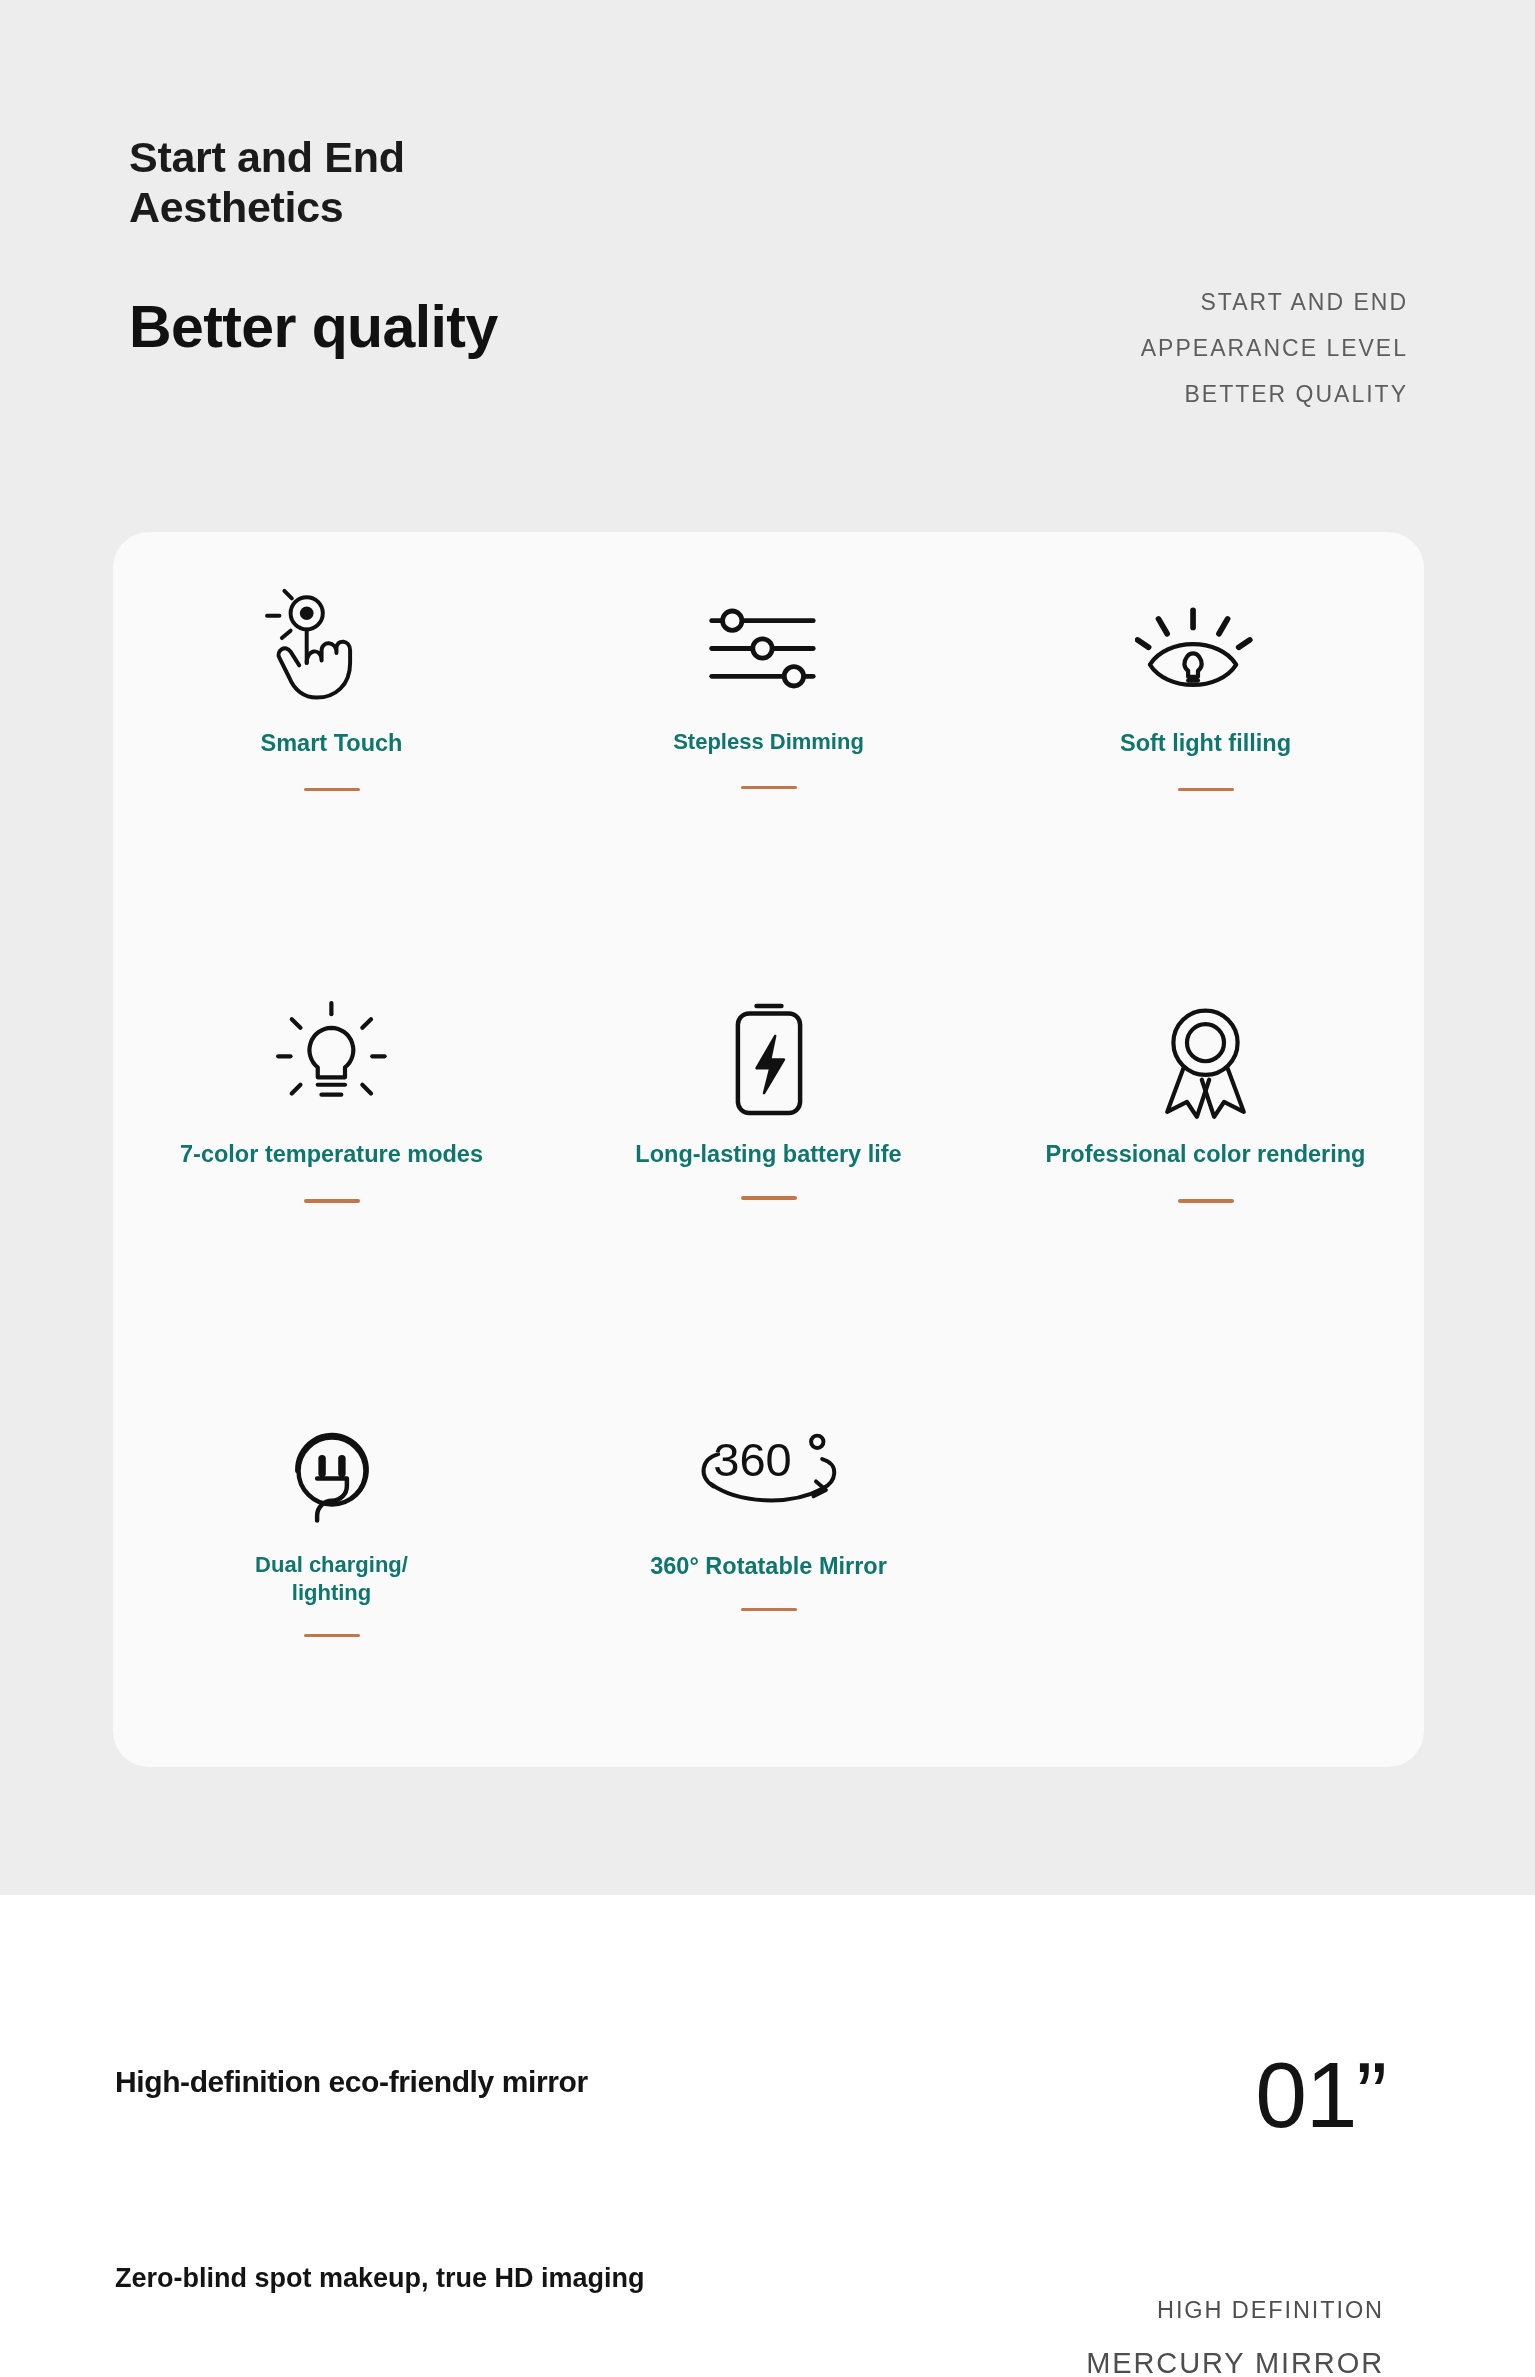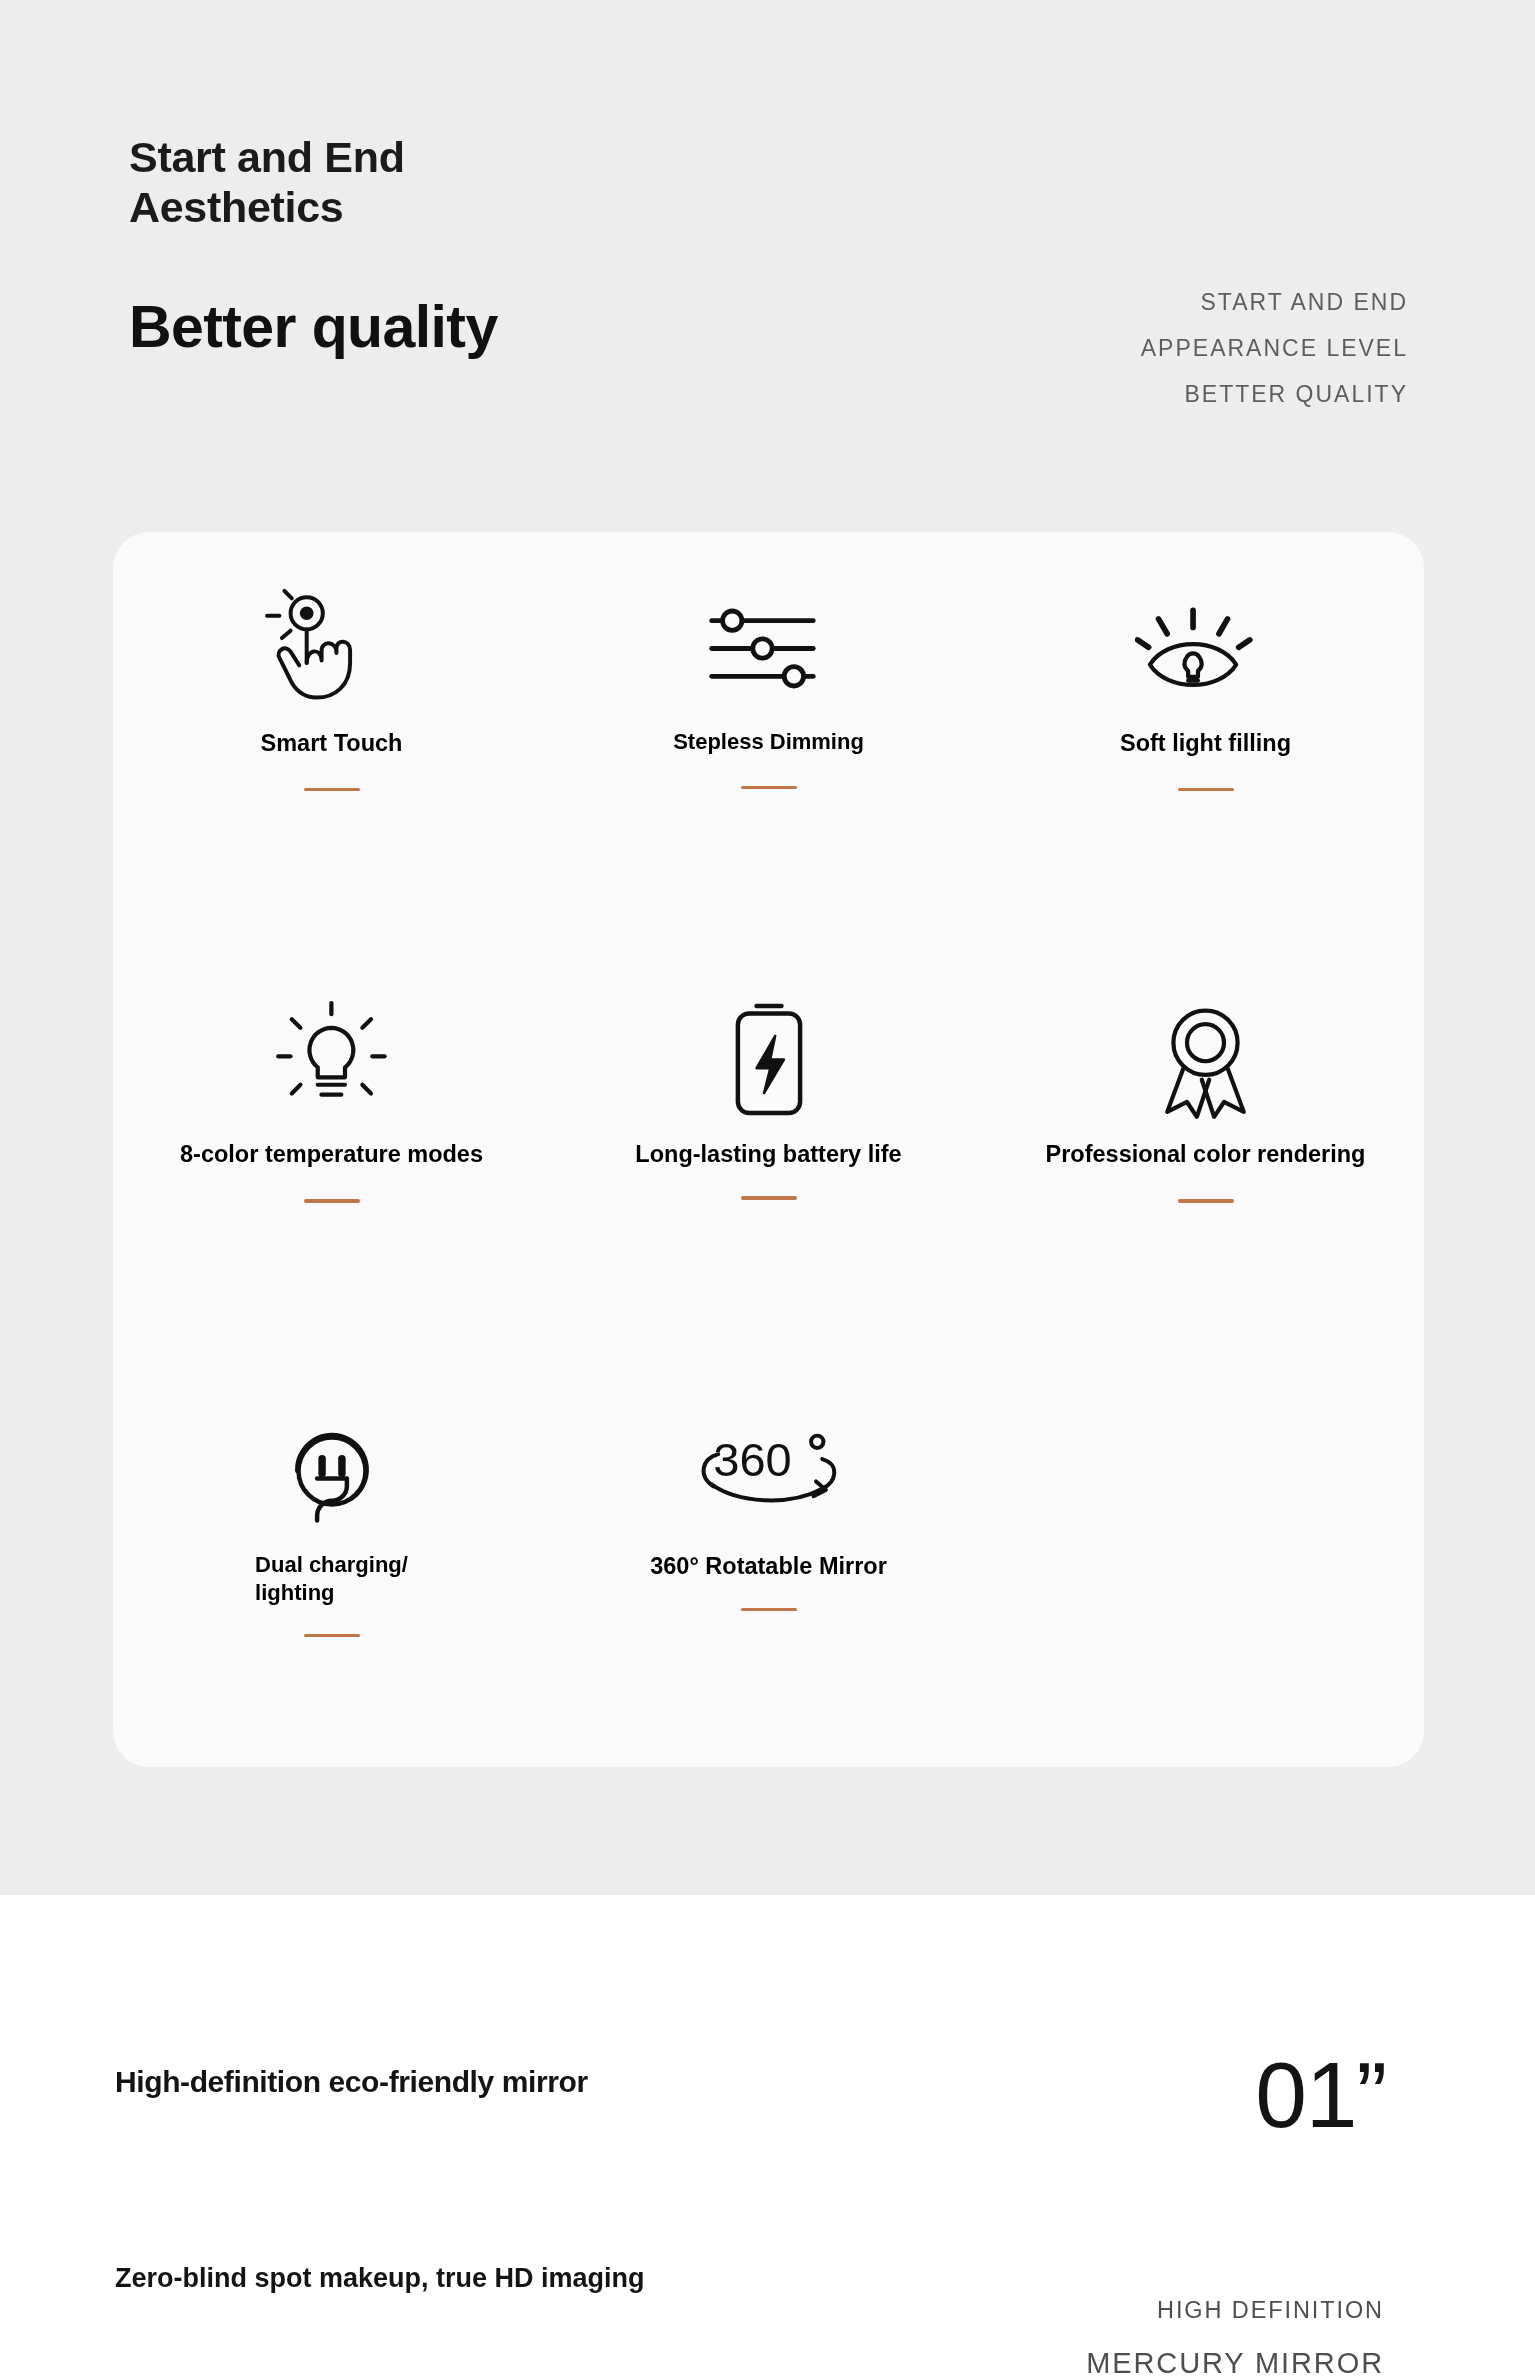--- a/index.html
+++ b/index.html
@@ -33,21 +33,21 @@
     position:absolute;left:113px;top:532px;width:1311px;height:1235px;
     background:#fafafa;border-radius:36px;
   }
   .grid{
     position:absolute;left:0;top:0;width:1311px;height:1235px;
     display:grid;grid-template-columns:repeat(3,1fr);grid-template-rows:repeat(3,1fr);
   }
   .cell{position:relative;display:flex;flex-direction:column;align-items:center;justify-content:flex-start;padding-top:45px;}
   .icon-wrap{height:142px;display:flex;align-items:center;justify-content:center;}
   .cell-label{
-    margin-top:8.7px;font-size:23.5px;color:#000000;font-weight:600;text-align:left;
+    margin-top:8.7px;font-size:23.5px;color:#0f766e;font-weight:600;text-align:center;
     line-height:1.28;max-width:396px;
   }
   .cell-label.small{font-size:22px;font-weight:600;}
   .dash{margin-top:27px;width:56px;height:3.1px;background:#c2774a;border-radius:1.9px;}
   .cell.r1 .dash{margin-top:30px;}
   .cell.r2 .dash{margin-top:30px;}
 
   
   .sec-bottom{position:absolute;left:0;top:1895px;width:1535px;height:483px;background:#fff;}
   .b-title{
@@ -140,21 +140,21 @@
               <path d="M44 78 h16"></path>
               <path d="M52 13 v-9"></path>
               <path d="M27 24 l-7 -7"></path>
               <path d="M77 24 l7 -7"></path>
               <path d="M19 47 h-10"></path>
               <path d="M85 47 h10"></path>
               <path d="M27 70 l-7 7"></path>
               <path d="M77 70 l7 7"></path>
             </svg>
           </div>
-          <div class="cell-label" style="white-space:pre-line">8-color temperature modes</div>
+          <div class="cell-label" style="white-space:pre-line">7-color temperature modes</div>
           <div class="dash"></div>
         </div>
 
         <div class="cell r3">
           <div class="icon-wrap">
             <svg width="102" height="127" viewBox="0 0 82 102" fill="none" stroke="#111" stroke-width="3.6" stroke-linecap="round" stroke-linejoin="round">
               <rect x="16" y="14" width="50" height="80" rx="9"></rect>
               <path d="M31 8 h20"></path>
               <path d="M46 32 L31 58 h11 L37 78 L53 51 H42 Z" fill="#111" stroke="#111" stroke-width="2"></path>
             </svg>

